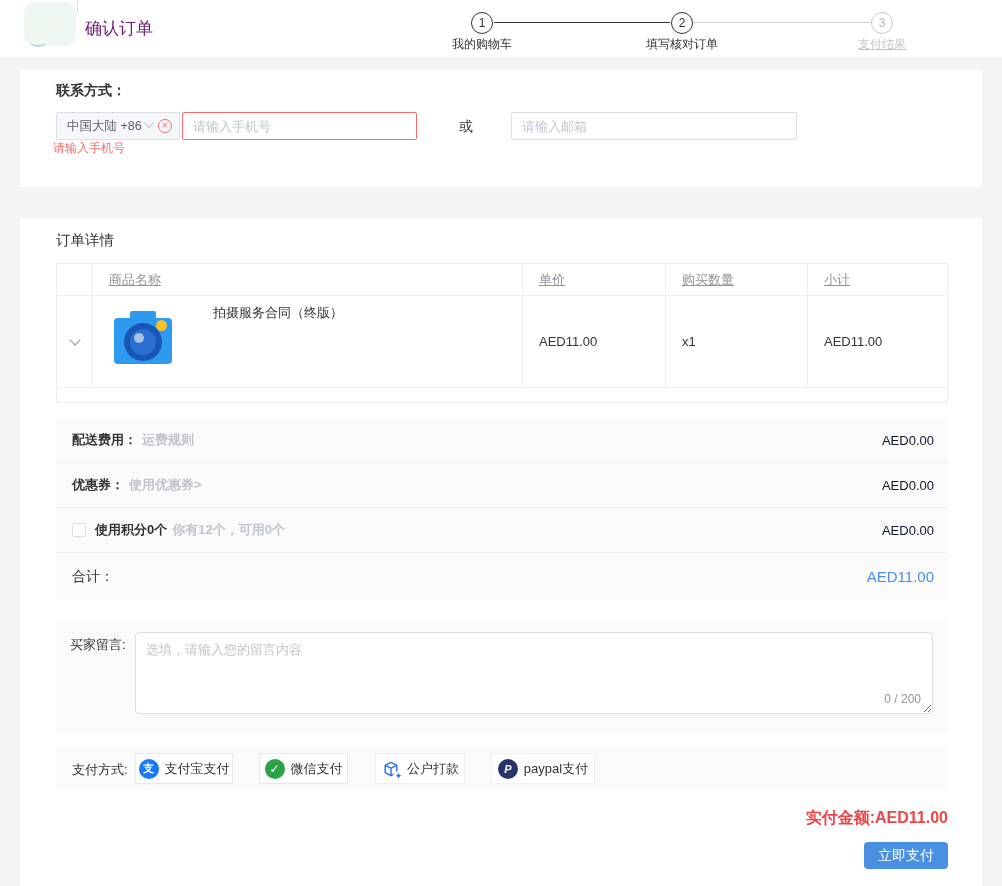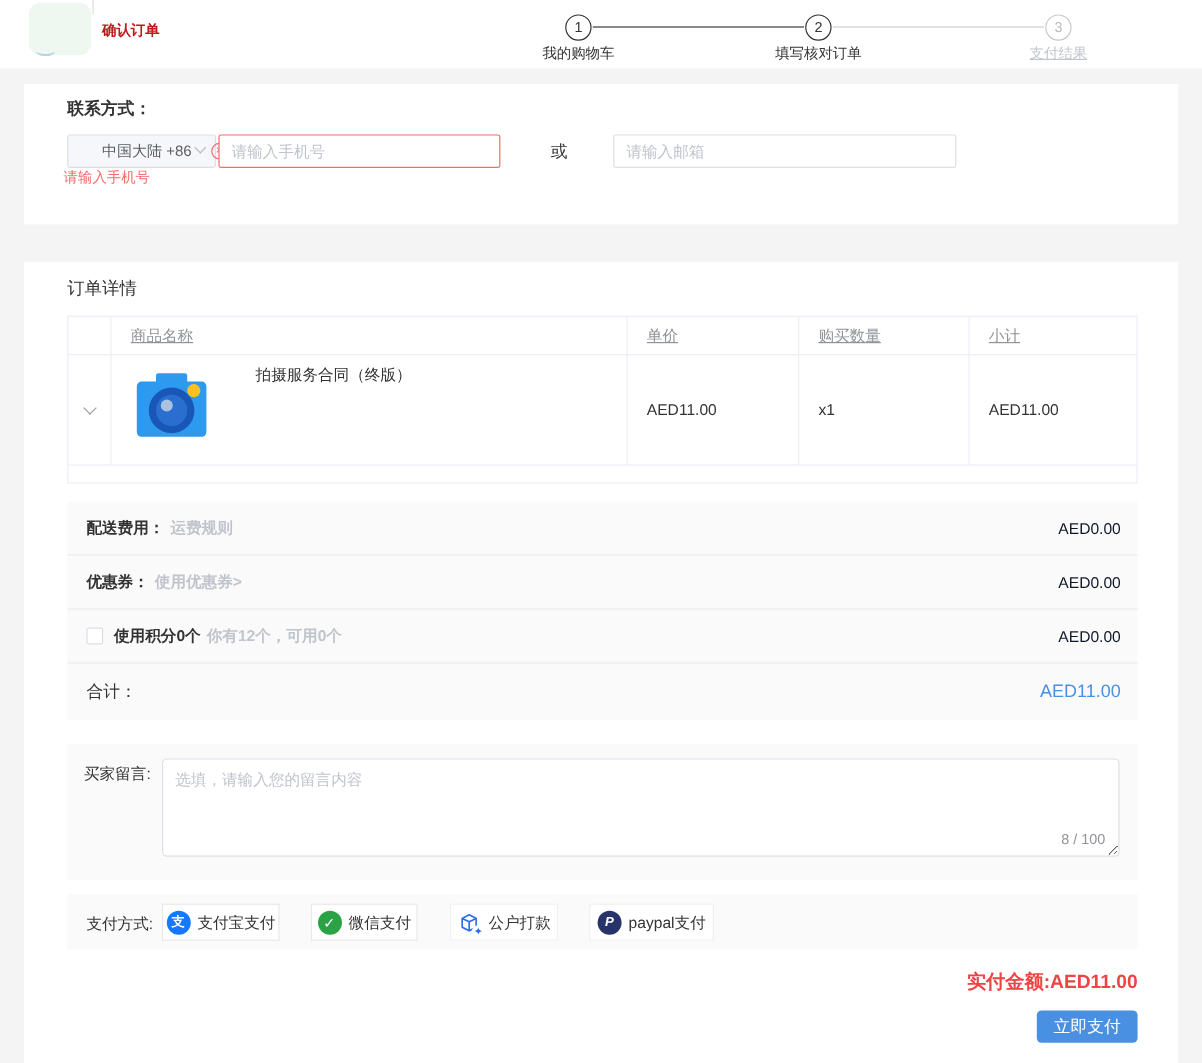--- a/index.html
+++ b/index.html
@@ -9,40 +9,40 @@
     font-family:"Liberation Sans","DejaVu Sans",sans-serif;
     color:#333; overflow:hidden; position:relative;
   }
   
   .hdr { position:absolute; top:0; left:0; width:1002px; height:57px; background:#fff; }
   .logo { position:absolute; left:24px; top:2px; width:52px; height:44px;
           background:#e7f4e8; border-radius:10px; opacity:.65; }
   .logo-mark { position:absolute; left:30px; top:38px; width:16px; height:9px;
           border-bottom:2px solid #9fc3e8; border-radius:50%; opacity:.7; }
   .logo-edge { position:absolute; left:77px; top:0; width:1px; height:12px; background:#ddd; }
-  .page-title { position:absolute; left:85px; top:17px; font-size:12px; font-weight:700; color:#b91c1c; }
+  .page-title { position:absolute; left:85px; top:17px; font-size:17px; font-weight:400; color:#701a75; }
   .stepper { position:absolute; left:432px; top:5px; width:500px; height:46px; }
   .step-circle { position:absolute; top:7px; width:22px; height:22px; border-radius:50%;
      border:1px solid #333; background:#fff; font-size:12px; color:#333;
      display:flex; align-items:center; justify-content:center; }
   .sc1 { left:39px; } .sc2 { left:239px; }
   .sc3 { left:439px; border-color:#c8c8c8; color:#b9b9b9; }
   .step-line { position:absolute; top:17px; height:1px; background:#3a3a3a; }
   .sl1 { left:62px; width:176px; }
   .sl2 { left:262px; width:176px; background:#cfcfcf; }
   .step-label { position:absolute; top:31px; width:120px; text-align:center; font-size:12px; color:#333; }
   .stl1 { left:-10px; } .stl2 { left:190px; } .stl3 { left:390px; color:#c0c4cc;text-decoration:underline; }
 
   
   .panel { position:absolute; left:20px; width:962px; background:#fff; }
   .p-contact { top:70px; height:117px; }
   .sec-label { position:absolute; left:36px; top:12px; font-size:14px; font-weight:bold; color:#333; }
   .country-select { position:absolute; left:36px; top:42px; width:124px; height:28px;
      background:#f5f7fa; border:1px solid #dcdfe6; border-radius:2px;
-     display:flex; align-items:center; padding:0 7px 0 28px; font-size:12.5px; color:#5a5e66; cursor:pointer; }
+     display:flex; align-items:center; padding:0 7px 0 10px; font-size:12.5px; color:#5a5e66; cursor:pointer; }
   .country-value { flex:1; white-space:nowrap; }
   .chev { width:7px; height:7px; border-right:1px solid #b9bec7; border-bottom:1px solid #b9bec7;
      transform:rotate(45deg) translateY(-2px); margin:0 7px 3px 2px; flex:none; }
   .clear-err { width:14px; height:14px; border:1px solid #f56c6c; border-radius:50%;
      color:#f56c6c; font-size:10px; line-height:11px; text-align:center; flex:none; cursor:pointer; }
   .txt-input { position:absolute; height:28px; border:1px solid #dcdfe6; border-radius:2px;
      padding:0 10px; font-size:13px; color:#333; outline:none; background:#fff;
      font-family:"Liberation Sans","DejaVu Sans",sans-serif; }
   .txt-input::placeholder { color:#c0c4cc; }
   .phone { left:162px; top:42px; width:235px; border-color:#f56c6c; }
@@ -216,21 +216,21 @@
     <div class="fee-row">
       <span class="total-label">合计：</span>
       <span class="total-amt">AED11.00</span>
     </div>
   </div>
 
   <div class="msg-block">
     <div class="msg-label">买家留言:</div>
     <div class="msg-wrap">
       <textarea class="msg-area" placeholder="选填，请输入您的留言内容" style=""></textarea>
-      <span class="msg-counter">8 / 100</span>
+      <span class="msg-counter">0 / 200</span>
     </div>
   </div>
 
   <div class="pay-block">
     <div class="pay-label">支付方式:</div>
 
     <div class="pm-btn pm1">
       <span class="pm-circle ic-alipay">支</span>
       <span>支付宝支付</span>
     </div>

